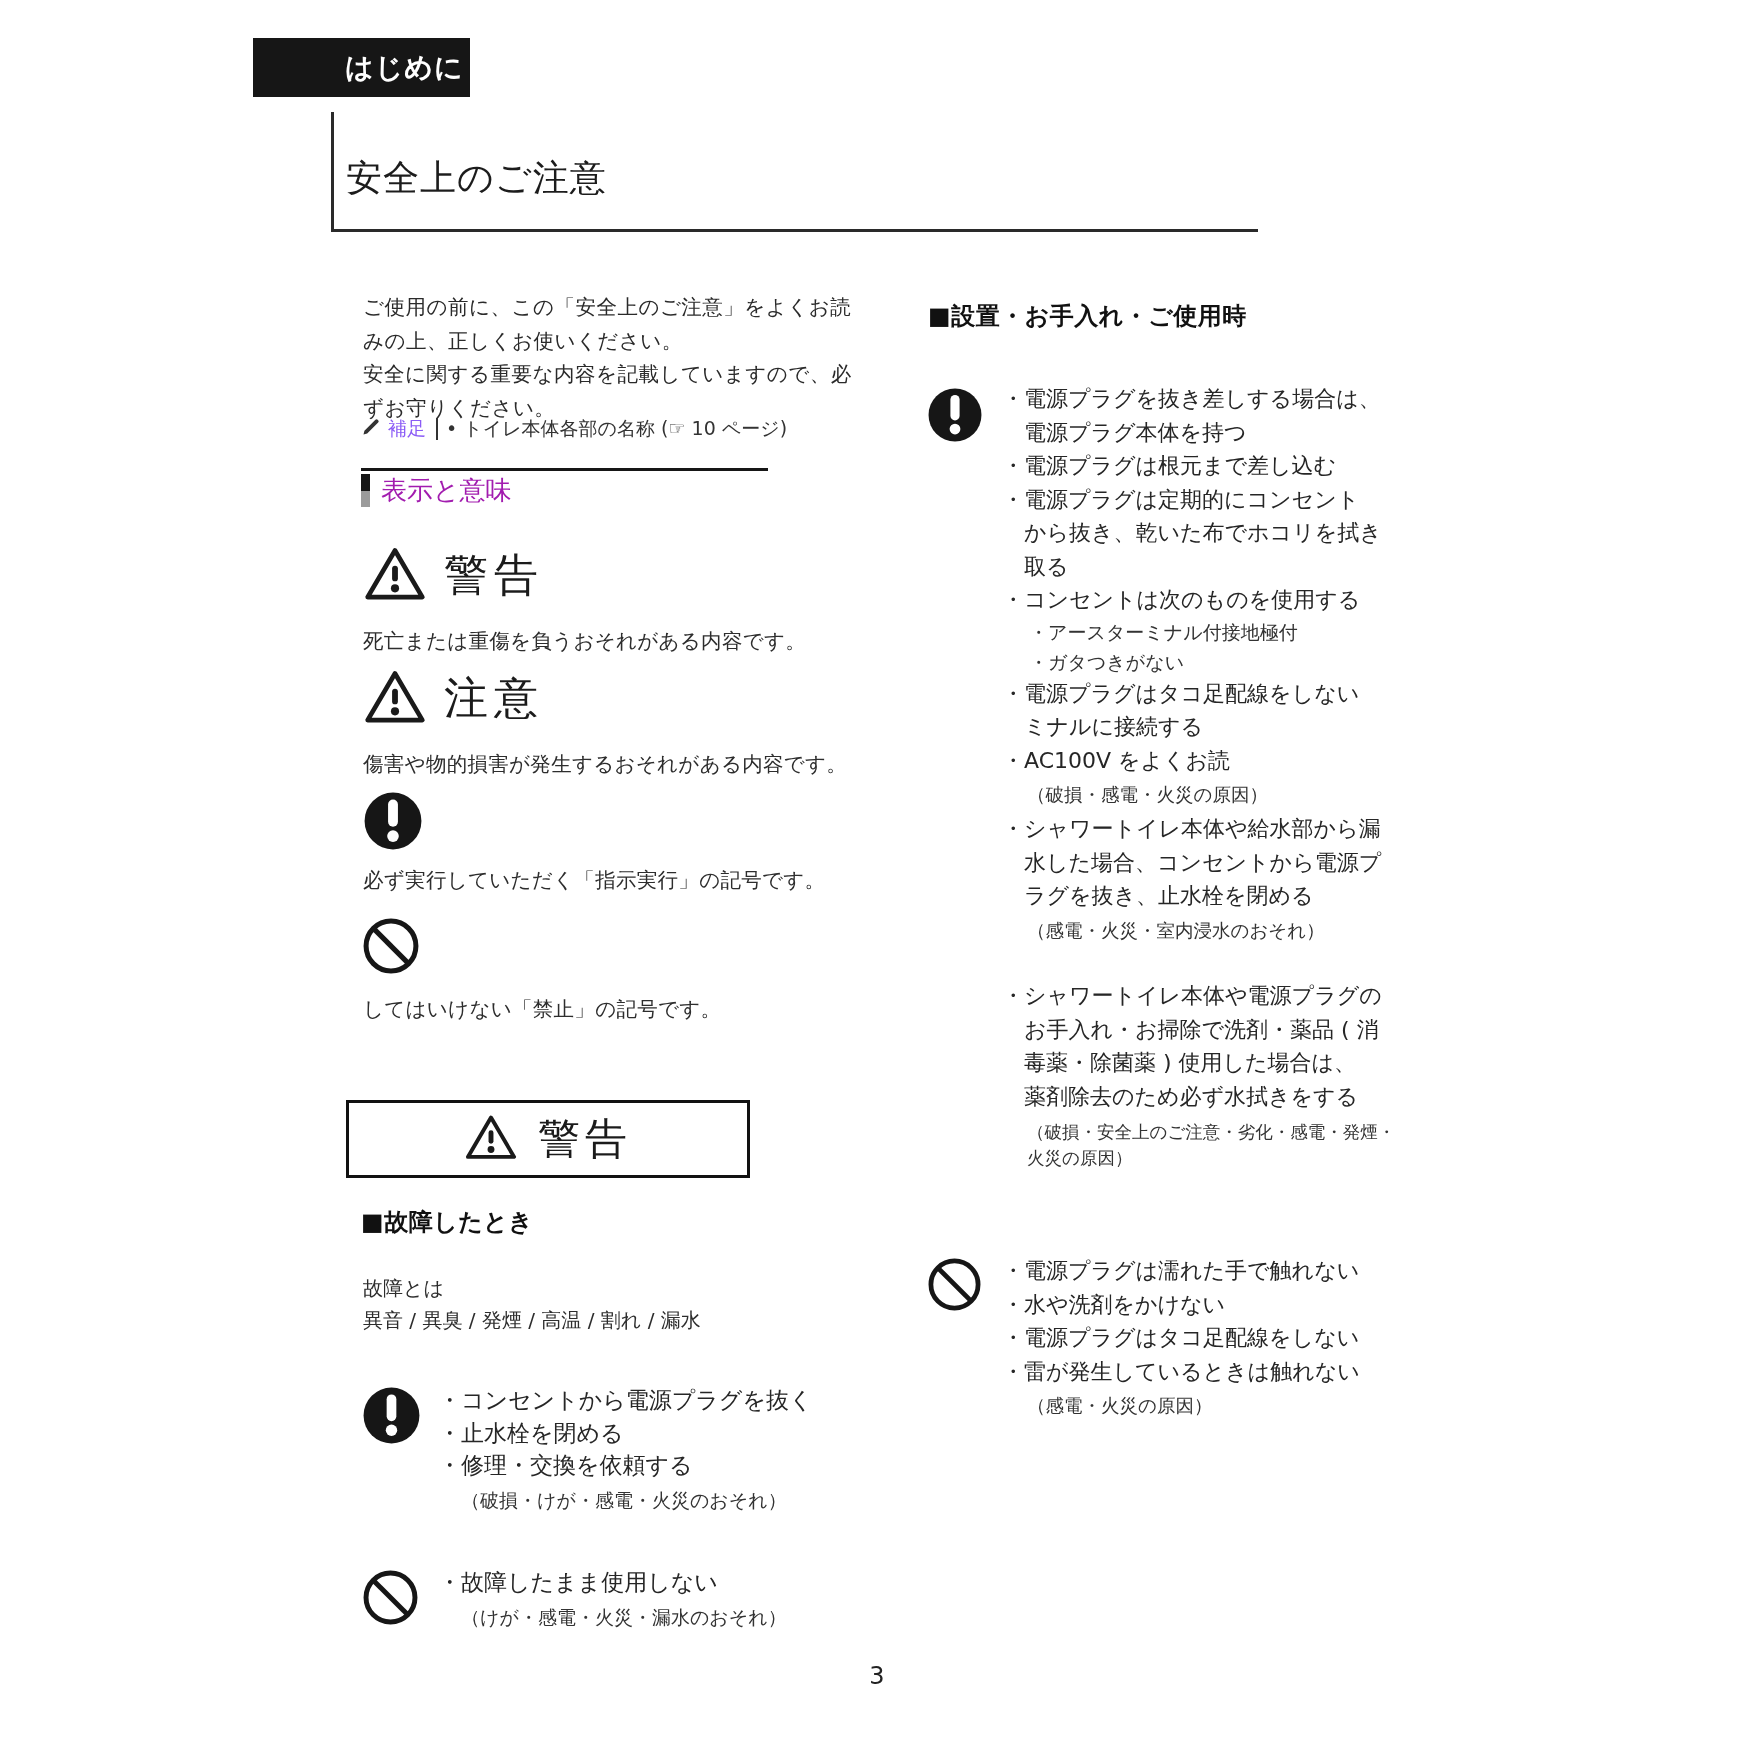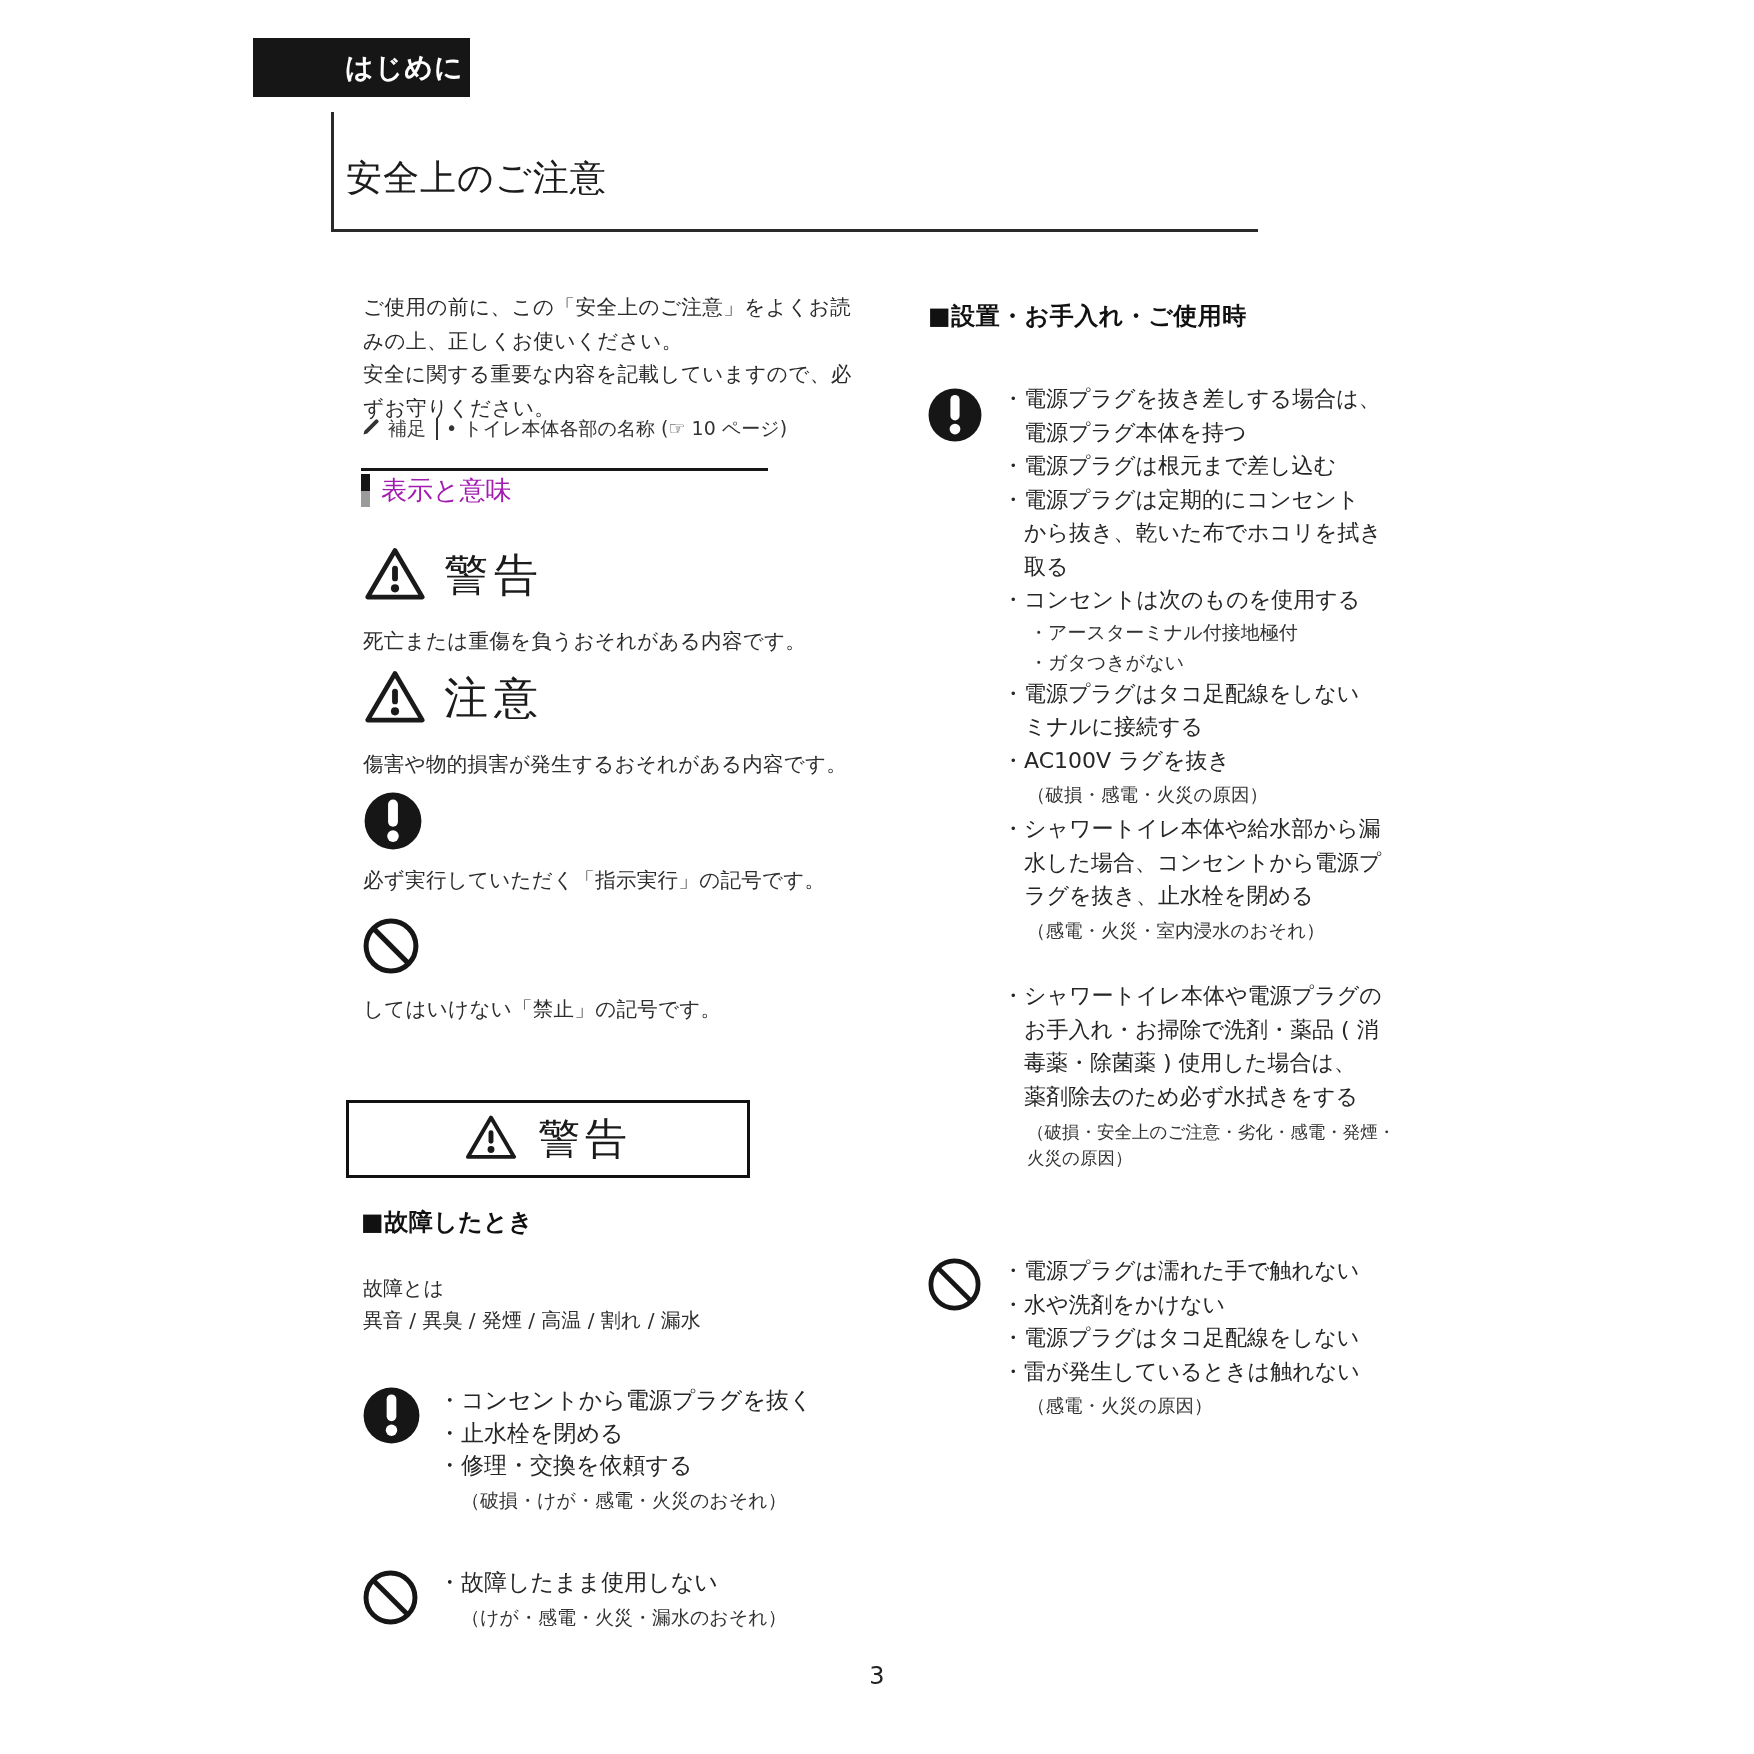--- a/index.html
+++ b/index.html
@@ -17,21 +17,21 @@
 
   
   .title-vline { left:331px; top:112px; width:3px; height:120px; background:#2a2a2a; }
   .title { left:346px; top:154px; margin:0; font-size:36px; font-weight:normal; color:#1c1c1c; letter-spacing:1px; line-height:48px; }
   .title-hline { left:331px; top:229px; width:927px; height:3px; background:#2a2a2a; }
 
   
   .intro { left:363px; top:291px; }
   .il { font-size:20.5px; line-height:33.5px; letter-spacing:0.5px; white-space:nowrap; }
   .note { left:361px; top:416px; display:flex; align-items:center; }
-  .note-label { font-size:19px; color:#404040; margin-left:7px; }
+  .note-label { font-size:19px; color:#8b5cf6; margin-left:7px; }
   .note-div { width:2px; height:22px; background:#333; margin:0 8px 0 10px; }
   .note-text { font-size:19px; color:#333; white-space:nowrap; }
 
   
   .legend-head { left:361px; top:468px; width:407px; border-top:3px solid #161616; padding-top:3px; display:flex; }
   .lh-bar { width:9px; height:33px; background:linear-gradient(to bottom,#161616 0 17px,#9b9b9b 17px 33px); }
   .lh-text { font-size:26px; line-height:33px; padding-left:11px; color:#a21caf; }
 
   
   .sym-row { display:flex; align-items:center; }
@@ -203,21 +203,21 @@
       <div class="rl-c">電源プラグ本体を持つ</div>
       <div class="rl-b">・電源プラグは根元まで差し込む</div>
       <div class="rl-b">・電源プラグは定期的にコンセント</div>
       <div class="rl-c">から抜き、乾いた布でホコリを拭き</div>
       <div class="rl-c">取る</div>
       <div class="rl-b">・コンセントは次のものを使用する</div>
       <div class="rl-sb">・アースターミナル付接地極付</div>
       <div class="rl-sb">・ガタつきがない</div>
       <div class="rl-b">・電源プラグはタコ足配線をしない</div>
       <div class="rl-c">ミナルに接続する</div>
-      <div class="rl-b">・AC100V ラグを抜き</div>
+      <div class="rl-b">・AC100V をよくお読</div>
       <div class="risk-r">（破損・感電・火災の原因）</div>
     </div>
   </div>
 
   <div class="abs glist" style="left:1002px; top:812px;">
     <div class="rl-b">・シャワートイレ本体や給水部から漏</div>
     <div class="rl-c">水した場合、コンセントから電源プ</div>
     <div class="rl-c">ラグを抜き、止水栓を閉める</div>
     <div class="risk-r">（感電・火災・室内浸水のおそれ）</div>
   </div>

